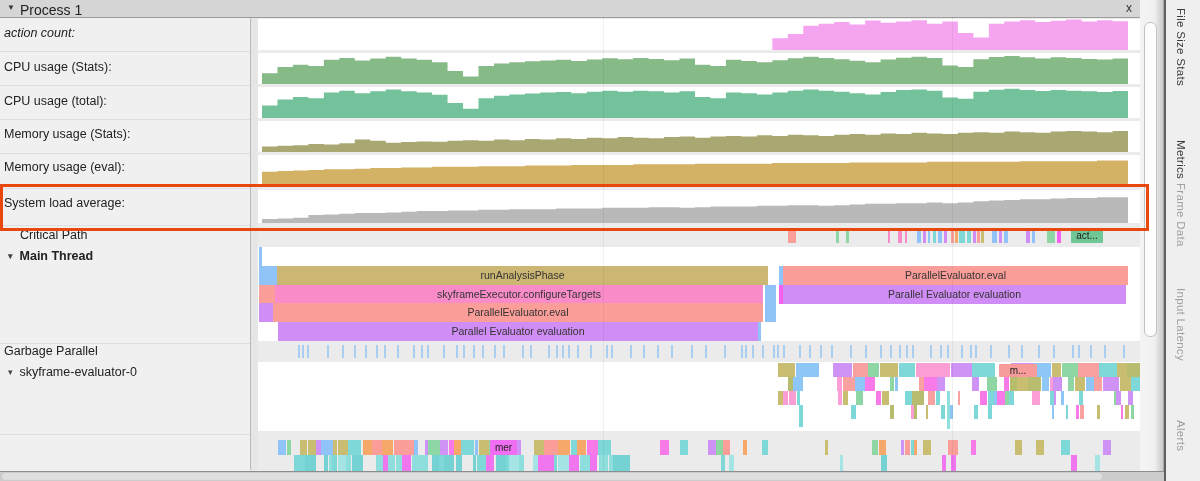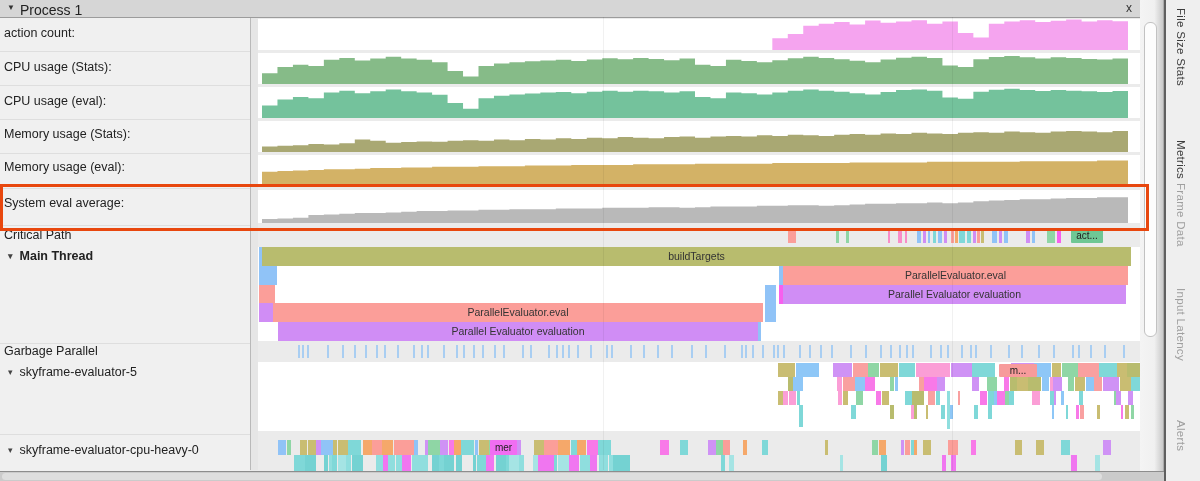--- a/index.html
+++ b/index.html
@@ -86,31 +86,30 @@
     <div class="abs bar" style="left: 258px; top: 247px; width: 882px; height: 94px; background: rgb(255, 255, 255); z-index: 2;"></div>
     <div class="abs bar" style="left: 258px; top: 362px; width: 882px; height: 69px; background: rgb(255, 255, 255); z-index: 2;"></div>
     <div class="sep" style="top: 51px;"></div>
     <div class="sep" style="top: 85px;"></div>
     <div class="sep" style="top: 119px;"></div>
     <div class="sep" style="top: 153px;"></div>
     <div class="sep" style="top: 188px;"></div>
     <div class="sep" style="top: 225px;"></div>
     <div class="sep" style="top: 343px;"></div>
     <div class="sep" style="top: 434px;"></div>
-    <div class="row-label" style="left: 4px; top: 26px;"><span>action count:</span></div>
+    <div class="row-label" style="left: 4px; top: 26px; font-style: italic;"><span>action count:</span></div>
     <div class="row-label" style="left: 4px; top: 60px;"><span>CPU usage (Stats):</span></div>
-    <div class="row-label" style="left: 4px; top: 94px;"><span>CPU usage (eval):</span></div>
+    <div class="row-label" style="left: 4px; top: 94px;"><span>CPU usage (total):</span></div>
     <div class="row-label" style="left: 4px; top: 127px;"><span>Memory usage (Stats):</span></div>
     <div class="row-label" style="left: 4px; top: 160px;"><span>Memory usage (eval):</span></div>
-    <div class="row-label" style="left: 4px; top: 196px;"><span>System eval average:</span></div>
-    <div class="row-label" style="left: 4px; top: 228px;"><span>Critical Path</span></div>
+    <div class="row-label" style="left: 4px; top: 196px;"><span>System load average:</span></div>
+    <div class="row-label" style="left: 20px; top: 228px;"><span>Critical Path</span></div>
     <div class="row-label" style="left: 8px; top: 249px; font-weight: bold;"><span class="row-arrow">▾</span><span>Main Thread</span></div>
     <div class="row-label" style="left: 4px; top: 344px;"><span>Garbage Parallel</span></div>
-    <div class="row-label" style="left: 8px; top: 365px;"><span class="row-arrow">▾</span><span>skyframe-evaluator-5</span></div>
-    <div class="row-label" style="left: 8px; top: 443px;"><span class="row-arrow">▾</span><span>skyframe-evaluator-cpu-heavy-0</span></div>
+    <div class="row-label" style="left: 8px; top: 365px;"><span class="row-arrow">▾</span><span>skyframe-evaluator-0</span></div>
     <svg class="counter" width="866" height="31" style="left: 262px; top: 19px;">
       <polygon points="0,31 0,31 15.464285714285714,31 15.464285714285714,31 30.928571428571427,31 30.928571428571427,31 46.39285714285714,31 46.39285714285714,31 61.857142857142854,31 61.857142857142854,31 77.32142857142857,31 77.32142857142857,31 92.78571428571428,31 92.78571428571428,31 108.25,31 108.25,31 123.71428571428571,31 123.71428571428571,31 139.17857142857142,31 139.17857142857142,31 154.64285714285714,31 154.64285714285714,31 170.10714285714286,31 170.10714285714286,31 185.57142857142856,31 185.57142857142856,31 201.03571428571428,31 201.03571428571428,31 216.5,31 216.5,31 231.9642857142857,31 231.9642857142857,31 247.42857142857142,31 247.42857142857142,31 262.8928571428571,31 262.8928571428571,31 278.35714285714283,31 278.35714285714283,31 293.82142857142856,31 293.82142857142856,31 309.2857142857143,31 309.2857142857143,31 324.75,31 324.75,31 340.2142857142857,31 340.2142857142857,31 355.6785714285714,31 355.6785714285714,31 371.1428571428571,31 371.1428571428571,31 386.60714285714283,31 386.60714285714283,31 402.07142857142856,31 402.07142857142856,31 417.5357142857143,31 417.5357142857143,31 433,31 433,31 448.46428571428567,31 448.46428571428567,31 463.9285714285714,31 463.9285714285714,31 479.3928571428571,31 479.3928571428571,31 494.85714285714283,31 494.85714285714283,31 510.32142857142856,31 510.32142857142856,19.22 525.7857142857142,19.22 525.7857142857142,14.879999999999999 541.25,14.879999999999999 541.25,6.82 556.7142857142857,6.82 556.7142857142857,4.650000000000002 572.1785714285714,4.650000000000002 572.1785714285714,3.099999999999998 587.6428571428571,3.099999999999998 587.6428571428571,5.580000000000002 603.1071428571428,5.580000000000002 603.1071428571428,1.5500000000000007 618.5714285714286,1.5500000000000007 618.5714285714286,3.719999999999999 634.0357142857142,3.719999999999999 634.0357142857142,2.4800000000000004 649.5,2.4800000000000004 649.5,1.240000000000002 664.9642857142857,1.240000000000002 664.9642857142857,4.650000000000002 680.4285714285714,4.650000000000002 680.4285714285714,2.4800000000000004 695.8928571428571,2.4800000000000004 695.8928571428571,13.95 711.3571428571428,13.95 711.3571428571428,18.6 726.8214285714286,18.6 726.8214285714286,4.650000000000002 742.2857142857142,4.650000000000002 742.2857142857142,2.4800000000000004 757.75,2.4800000000000004 757.75,1.240000000000002 773.2142857142857,1.240000000000002 773.2142857142857,3.099999999999998 788.6785714285714,3.099999999999998 788.6785714285714,1.860000000000003 804.1428571428571,1.860000000000003 804.1428571428571,0.620000000000001 819.6071428571428,0.620000000000001 819.6071428571428,2.4800000000000004 835.0714285714286,2.4800000000000004 835.0714285714286,1.240000000000002 850.5357142857142,1.240000000000002 850.5357142857142,2.169999999999998 866,2.169999999999998 866,31" fill="#f5a4ef"></polygon>
     </svg>
     <svg class="counter" width="866" height="31" style="left: 262px; top: 53px;">
       <polygon points="0,31 0,20.15 15.464285714285714,20.15 15.464285714285714,13.95 30.928571428571427,13.95 30.928571428571427,11.780000000000001 46.39285714285714,11.780000000000001 46.39285714285714,13.02 61.857142857142854,13.02 61.857142857142854,6.82 77.32142857142857,6.82 77.32142857142857,4.960000000000001 92.78571428571428,4.960000000000001 92.78571428571428,7.440000000000001 108.25,7.440000000000001 108.25,5.580000000000002 123.71428571428571,5.580000000000002 123.71428571428571,3.719999999999999 139.17857142857142,3.719999999999999 139.17857142857142,5.580000000000002 154.64285714285714,5.580000000000002 154.64285714285714,6.82 170.10714285714286,6.82 170.10714285714286,9.3 185.57142857142856,9.3 185.57142857142856,17.98 201.03571428571428,17.98 201.03571428571428,23.560000000000002 216.5,23.560000000000002 216.5,13.02 231.9642857142857,13.02 231.9642857142857,10.54 247.42857142857142,10.54 247.42857142857142,9.3 262.8928571428571,9.3 262.8928571428571,8.370000000000001 278.35714285714283,8.370000000000001 278.35714285714283,7.440000000000001 293.82142857142856,7.440000000000001 293.82142857142856,6.82 309.2857142857143,6.82 309.2857142857143,8.059999999999999 324.75,8.059999999999999 324.75,6.509999999999998 340.2142857142857,6.509999999999998 340.2142857142857,5.27 355.6785714285714,5.27 355.6785714285714,6.199999999999999 371.1428571428571,6.199999999999999 371.1428571428571,4.960000000000001 386.60714285714283,4.960000000000001 386.60714285714283,5.889999999999997 402.07142857142856,5.889999999999997 402.07142857142856,7.129999999999999 417.5357142857143,7.129999999999999 417.5357142857143,5.580000000000002 433,5.580000000000002 433,11.780000000000001 448.46428571428567,11.780000000000001 448.46428571428567,13.02 463.9285714285714,13.02 463.9285714285714,6.82 479.3928571428571,6.82 479.3928571428571,8.059999999999999 494.85714285714283,8.059999999999999 494.85714285714283,9.3 510.32142857142856,9.3 510.32142857142856,7.129999999999999 525.7857142857142,7.129999999999999 525.7857142857142,5.27 541.25,5.27 541.25,3.719999999999999 556.7142857142857,3.719999999999999 556.7142857142857,4.960000000000001 572.1785714285714,4.960000000000001 572.1785714285714,6.199999999999999 587.6428571428571,6.199999999999999 587.6428571428571,7.75 603.1071428571428,7.75 603.1071428571428,9.3 618.5714285714286,9.3 618.5714285714286,6.509999999999998 634.0357142857142,6.509999999999998 634.0357142857142,4.650000000000002 649.5,4.650000000000002 649.5,3.719999999999999 664.9642857142857,3.719999999999999 664.9642857142857,4.960000000000001 680.4285714285714,4.960000000000001 680.4285714285714,12.400000000000002 695.8928571428571,12.400000000000002 695.8928571428571,13.95 711.3571428571428,13.95 711.3571428571428,6.199999999999999 726.8214285714286,6.199999999999999 726.8214285714286,4.030000000000001 742.2857142857142,4.030000000000001 742.2857142857142,3.099999999999998 757.75,3.099999999999998 757.75,4.34 773.2142857142857,4.34 773.2142857142857,5.580000000000002 788.6785714285714,5.580000000000002 788.6785714285714,4.34 804.1428571428571,4.34 804.1428571428571,4.960000000000001 819.6071428571428,4.960000000000001 819.6071428571428,5.889999999999997 835.0714285714286,5.889999999999997 835.0714285714286,6.509999999999998 850.5357142857142,6.509999999999998 850.5357142857142,5.580000000000002 866,5.580000000000002 866,31" fill="#86bb88"></polygon>
     </svg>
     <svg class="counter" width="866" height="31" style="left: 262px; top: 87px;">
       <polygon points="0,31 0,18.6 15.464285714285714,18.6 15.464285714285714,12.400000000000002 30.928571428571427,12.400000000000002 30.928571428571427,9.919999999999998 46.39285714285714,9.919999999999998 46.39285714285714,11.16 61.857142857142854,11.16 61.857142857142854,5.580000000000002 77.32142857142857,5.580000000000002 77.32142857142857,3.719999999999999 92.78571428571428,3.719999999999999 92.78571428571428,6.199999999999999 108.25,6.199999999999999 108.25,4.34 123.71428571428571,4.34 123.71428571428571,2.4800000000000004 139.17857142857142,2.4800000000000004 139.17857142857142,4.34 154.64285714285714,4.34 154.64285714285714,5.580000000000002 170.10714285714286,5.580000000000002 170.10714285714286,7.75 185.57142857142856,7.75 185.57142857142856,16.12 201.03571428571428,16.12 201.03571428571428,21.700000000000003 216.5,21.700000000000003 216.5,11.16 231.9642857142857,11.16 231.9642857142857,8.68 247.42857142857142,8.68 247.42857142857142,7.440000000000001 262.8928571428571,7.440000000000001 262.8928571428571,6.509999999999998 278.35714285714283,6.509999999999998 278.35714285714283,5.580000000000002 293.82142857142856,5.580000000000002 293.82142857142856,4.960000000000001 309.2857142857143,4.960000000000001 309.2857142857143,6.199999999999999 324.75,6.199999999999999 324.75,4.650000000000002 340.2142857142857,4.650000000000002 340.2142857142857,3.719999999999999 355.6785714285714,3.719999999999999 355.6785714285714,4.650000000000002 371.1428571428571,4.650000000000002 371.1428571428571,3.719999999999999 386.60714285714283,3.719999999999999 386.60714285714283,4.34 402.07142857142856,4.34 402.07142857142856,5.580000000000002 417.5357142857143,5.580000000000002 417.5357142857143,4.34 433,4.34 433,9.919999999999998 448.46428571428567,9.919999999999998 448.46428571428567,11.16 463.9285714285714,11.16 463.9285714285714,5.580000000000002 479.3928571428571,5.580000000000002 479.3928571428571,6.199999999999999 494.85714285714283,6.199999999999999 494.85714285714283,7.440000000000001 510.32142857142856,7.440000000000001 510.32142857142856,5.580000000000002 525.7857142857142,5.580000000000002 525.7857142857142,3.719999999999999 541.25,3.719999999999999 541.25,2.4800000000000004 556.7142857142857,2.4800000000000004 556.7142857142857,3.719999999999999 572.1785714285714,3.719999999999999 572.1785714285714,4.650000000000002 587.6428571428571,4.650000000000002 587.6428571428571,6.199999999999999 603.1071428571428,6.199999999999999 603.1071428571428,7.440000000000001 618.5714285714286,7.440000000000001 618.5714285714286,4.960000000000001 634.0357142857142,4.960000000000001 634.0357142857142,3.099999999999998 649.5,3.099999999999998 649.5,2.4800000000000004 664.9642857142857,2.4800000000000004 664.9642857142857,3.719999999999999 680.4285714285714,3.719999999999999 680.4285714285714,10.54 695.8928571428571,10.54 695.8928571428571,11.780000000000001 711.3571428571428,11.780000000000001 711.3571428571428,4.650000000000002 726.8214285714286,4.650000000000002 726.8214285714286,2.789999999999999 742.2857142857142,2.789999999999999 742.2857142857142,1.860000000000003 757.75,1.860000000000003 757.75,3.099999999999998 773.2142857142857,3.099999999999998 773.2142857142857,4.030000000000001 788.6785714285714,4.030000000000001 788.6785714285714,3.099999999999998 804.1428571428571,3.099999999999998 804.1428571428571,3.719999999999999 819.6071428571428,3.719999999999999 819.6071428571428,4.34 835.0714285714286,4.34 835.0714285714286,4.960000000000001 850.5357142857142,4.960000000000001 850.5357142857142,4.030000000000001 866,4.030000000000001 866,31" fill="#74c29c"></polygon>
     </svg>
     <svg class="counter" width="866" height="31" style="left: 262px; top: 121px;">
@@ -145,25 +144,26 @@
     <div class="abs bar" style="left: 981px; top: 229px; width: 3px; height: 14px; background: rgb(201, 189, 114);"></div>
     <div class="abs bar" style="left: 992px; top: 229px; width: 5px; height: 14px; background: rgb(144, 195, 247);"></div>
     <div class="abs bar" style="left: 999px; top: 229px; width: 3px; height: 14px; background: rgb(208, 141, 245);"></div>
     <div class="abs bar" style="left: 1004px; top: 229px; width: 4px; height: 14px; background: rgb(144, 195, 247);"></div>
     <div class="abs bar" style="left: 1026px; top: 229px; width: 4px; height: 14px; background: rgb(208, 141, 245);"></div>
     <div class="abs bar" style="left: 1032px; top: 229px; width: 3px; height: 14px; background: rgb(144, 195, 247);"></div>
     <div class="abs bar" style="left: 1047px; top: 229px; width: 8px; height: 14px; background: rgb(143, 214, 165);"></div>
     <div class="abs bar" style="left: 1057px; top: 229px; width: 4px; height: 14px; background: rgb(247, 95, 238);"></div>
     <div class="abs badge" style="left: 1071px; top: 229px; width: 32px; height: 14px; background: rgb(111, 199, 149); line-height: 14px;">act...</div>
     <div class="abs flame" style="left: 259px; top: 247px; width: 3px; height: 19px; background: rgb(144, 195, 247); line-height: 19px;"></div>
-    <div class="abs flame" style="left: 262px; top: 247px; width: 869px; height: 19px; background: rgb(184, 188, 110); line-height: 19px;">buildTargets</div>
     <div class="abs flame" style="left: 259px; top: 266px; width: 18px; height: 19px; background: rgb(144, 195, 247); line-height: 19px;"></div>
+    <div class="abs flame" style="left: 277px; top: 266px; width: 491px; height: 19px; background: rgb(204, 182, 115); line-height: 19px;">runAnalysisPhase</div>
     <div class="abs flame" style="left: 779px; top: 266px; width: 4px; height: 19px; background: rgb(144, 195, 247); line-height: 19px;"></div>
     <div class="abs flame" style="left: 783px; top: 266px; width: 345px; height: 19px; background: rgb(251, 158, 153); line-height: 19px;">ParallelEvaluator.eval</div>
     <div class="abs flame" style="left: 259px; top: 285px; width: 16px; height: 19px; background: rgb(251, 158, 153); line-height: 19px;"></div>
+    <div class="abs flame" style="left: 275px; top: 285px; width: 488px; height: 19px; background: rgb(249, 140, 200); line-height: 19px;">skyframeExecutor.configureTargets</div>
     <div class="abs flame" style="left: 765px; top: 285px; width: 11px; height: 19px; background: rgb(144, 195, 247); line-height: 19px;"></div>
     <div class="abs flame" style="left: 779px; top: 285px; width: 4px; height: 19px; background: rgb(247, 95, 238); line-height: 19px;"></div>
     <div class="abs flame" style="left: 783px; top: 285px; width: 343px; height: 19px; background: rgb(208, 141, 245); line-height: 19px;">Parallel Evaluator evaluation</div>
     <div class="abs flame" style="left: 259px; top: 303px; width: 14px; height: 19px; background: rgb(208, 141, 245); line-height: 19px;"></div>
     <div class="abs flame" style="left: 273px; top: 303px; width: 490px; height: 19px; background: rgb(251, 158, 153); line-height: 19px;">ParallelEvaluator.eval</div>
     <div class="abs flame" style="left: 765px; top: 303px; width: 11px; height: 19px; background: rgb(144, 195, 247); line-height: 19px;"></div>
     <div class="abs flame" style="left: 278px; top: 322px; width: 480px; height: 19px; background: rgb(208, 141, 245); line-height: 19px;">Parallel Evaluator evaluation</div>
     <div class="abs flame" style="left: 758px; top: 322px; width: 3px; height: 19px; background: rgb(144, 195, 247); line-height: 19px;"></div>
     <div class="abs bar" style="left: 298px; top: 345px; width: 2px; height: 13px; background: rgb(169, 206, 242);"></div>
     <div class="abs bar" style="left: 302px; top: 345px; width: 2px; height: 13px; background: rgb(169, 206, 242);"></div>

